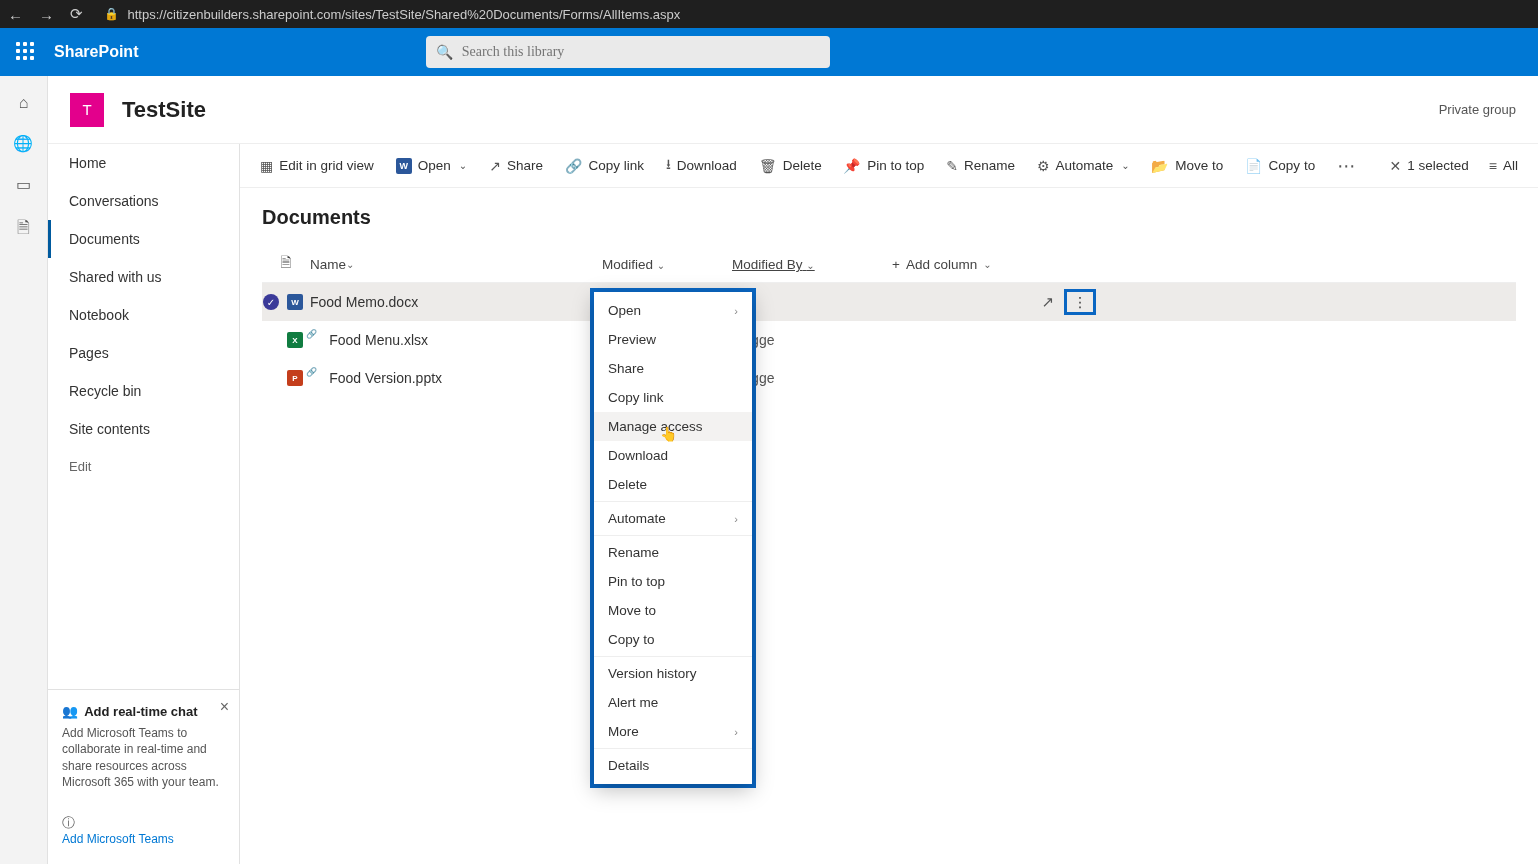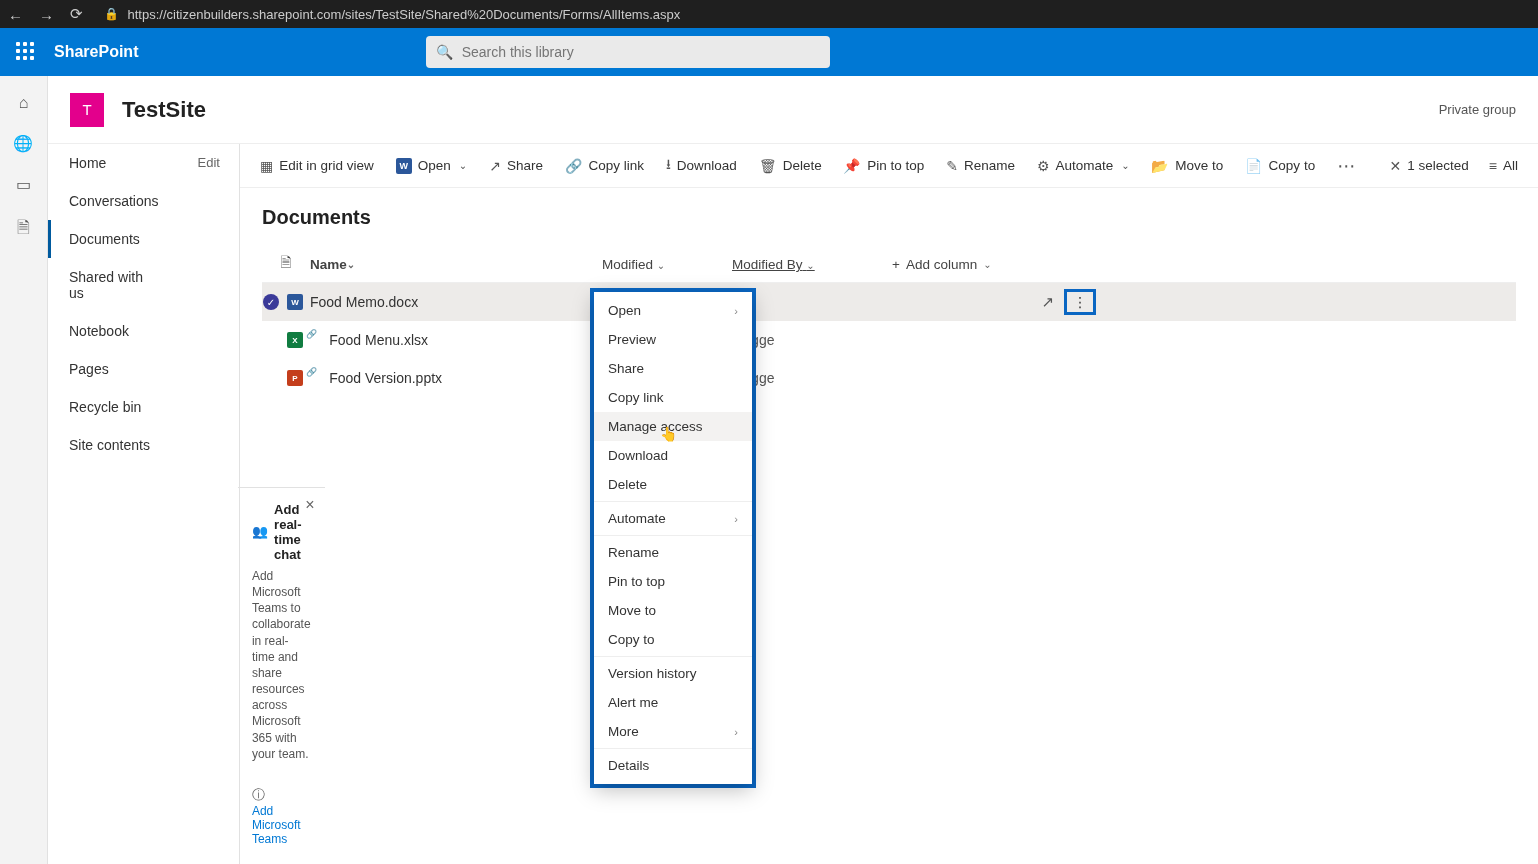--- a/index.html
+++ b/index.html
@@ -13,35 +13,35 @@
 .browser-bar .lock { color:#bbb; font-size:12px;}
 .browser-bar .url { color: #ccc; font-size: 13px; }
 
 
 .suite-header { height: 48px; background: #0078d4; display: flex; align-items: center; padding: 0 16px; gap: 18px; }
 .waffle { width: 20px; height: 20px; display: grid; grid-template-columns: repeat(3,4px); grid-template-rows: repeat(3,4px); gap:3px; cursor:pointer;}
 .waffle span { background: #fff; border-radius:1px;}
 .suite-header .brand { color: #fff; font-size: 16px; font-weight: 600; }
 .suite-search { margin-left: auto; margin-right: auto; width: 404px; height: 32px; background: #eaeaea; border-radius: 4px; display:flex; align-items:center; padding:0 10px; gap:8px;}
 .suite-search .mag { color:#555; font-size:14px;}
-.suite-search input { border:none; background:transparent; outline:none; font-size:14px; flex:1; color:#be185d;}
+.suite-search input { border:none; background:transparent; outline:none; font-size:14px; flex:1; color:#be185d;font-family:Liberation Serif, serif;}
 
 
 .app { display: flex; height: calc(100% - 76px); }
 .left-rail { width: 48px; background: #f3f3f3; border-right: 1px solid #e1e1e1; display:flex; flex-direction:column; align-items:center; gap:22px; padding-top:18px;}
 .left-rail .rail-icon { color:#555; font-size:16px; cursor:pointer;}
 
 .site-area { flex:1; display:flex; flex-direction:column;}
 .site-header { height: 68px; display:flex; align-items:center; padding:0 22px; gap:18px; border-bottom:1px solid #eee;}
 .site-logo { width:34px; height:34px; background:#e3008c; color:#fff; display:flex; align-items:center; justify-content:center; font-size:15px;}
 .site-title { font-size:22px; font-weight:600; color:#222;}
 .site-privacy { margin-left:auto; color:#555; font-size:13px;}
 
 .site-body { display:flex; flex:1; }
-.site-nav { width:192px; border-right:1px solid #e1e1e1; background:#fff; display:flex; flex-direction:row;}
+.site-nav { width:192px; border-right:1px solid #e1e1e1; background:#fff; display:flex; flex-direction:column;}
 .site-nav .nav-item { padding:11px 18px; font-size:14px; color:#333; cursor:pointer; border-left:3px solid transparent;}
 .site-nav .nav-item.active { border-left:3px solid #005a9e; font-weight:400; background:#fff;}
 .site-nav .nav-item.edit { color:#666; font-size:13px;}
 
 .teams-promo { margin-top:auto; border-top:1px solid #e1e1e1; padding:14px 14px 18px; font-size:12px; color:#555; position:relative;}
 .teams-promo .close { position:absolute; top:8px; right:10px; color:#666; cursor:pointer; font-size:16px;}
 .teams-promo .title { font-weight:600; color:#222; font-size:13px; margin-bottom:6px; display:flex; gap:6px; align-items:center;}
 .teams-promo .desc { line-height:1.35; margin-bottom:24px;}
 .teams-promo .info-icon { color:#666; font-size:13px;}
 .teams-promo .link { color:#0078d4; font-size:12px; cursor:pointer; }
@@ -55,21 +55,21 @@
 .cmd .word-icon { width:16px; height:16px; background:#2b579a; border-radius:2px; display:flex; align-items:center; justify-content:center; color:#fff; font-size:9px; font-weight:bold;}
 .cmd .chev { font-size:10px; color:#555; margin-left:2px;}
 .cmd-right { margin-left:auto; display:flex; align-items:center; gap:20px;}
 .cmd-ellipsis { color:#555; font-size:18px; letter-spacing:2px; cursor:pointer;}
 
 
 .lib { padding:18px 22px;}
 .lib-title { font-size:20px; font-weight:600; color:#222; margin-bottom:18px;}
 .col-headers { display:flex; align-items:center; padding:6px 0; color:#444; font-size:13.5px; border-bottom:1px solid #eee;}
 .col-headers .c-icon { width:48px; display:flex; justify-content:center;}
-.col-headers .c-name { width:280px; display:flex; align-items:center; gap:0;font-weight:bold;}
+.col-headers .c-name { width:280px; display:flex; align-items:center; gap:0;}
 .col-headers .c-mod  { width:130px; margin-left:12px;}
 .col-headers .c-modby{ width:160px;text-decoration:underline;}
 .col-headers .c-add  { display:flex; align-items:center; gap:6px;}
 .col-headers .chev { font-size:10px; color:#666;}
 
 .row { display:flex; align-items:center; height:38px; font-size:14px; color:#333; position:relative;}
 .row .r-sel { width:18px; display:flex; justify-content:center; align-items:center;}
 .row .r-icon { width:30px; display:flex; justify-content:center;}
 .row .r-name { width:280px; display:flex; align-items:center; gap:8px;}
 .row .r-mod { width:130px; color:#555;}

